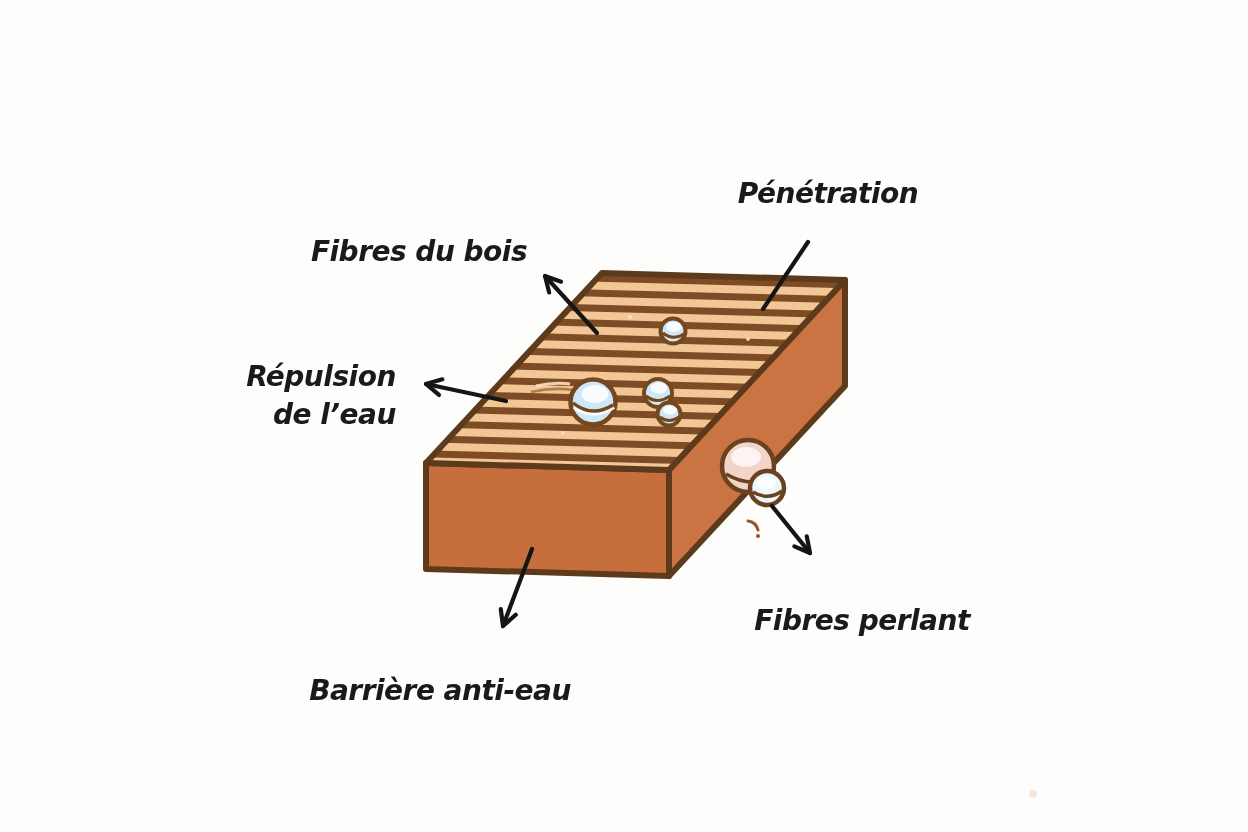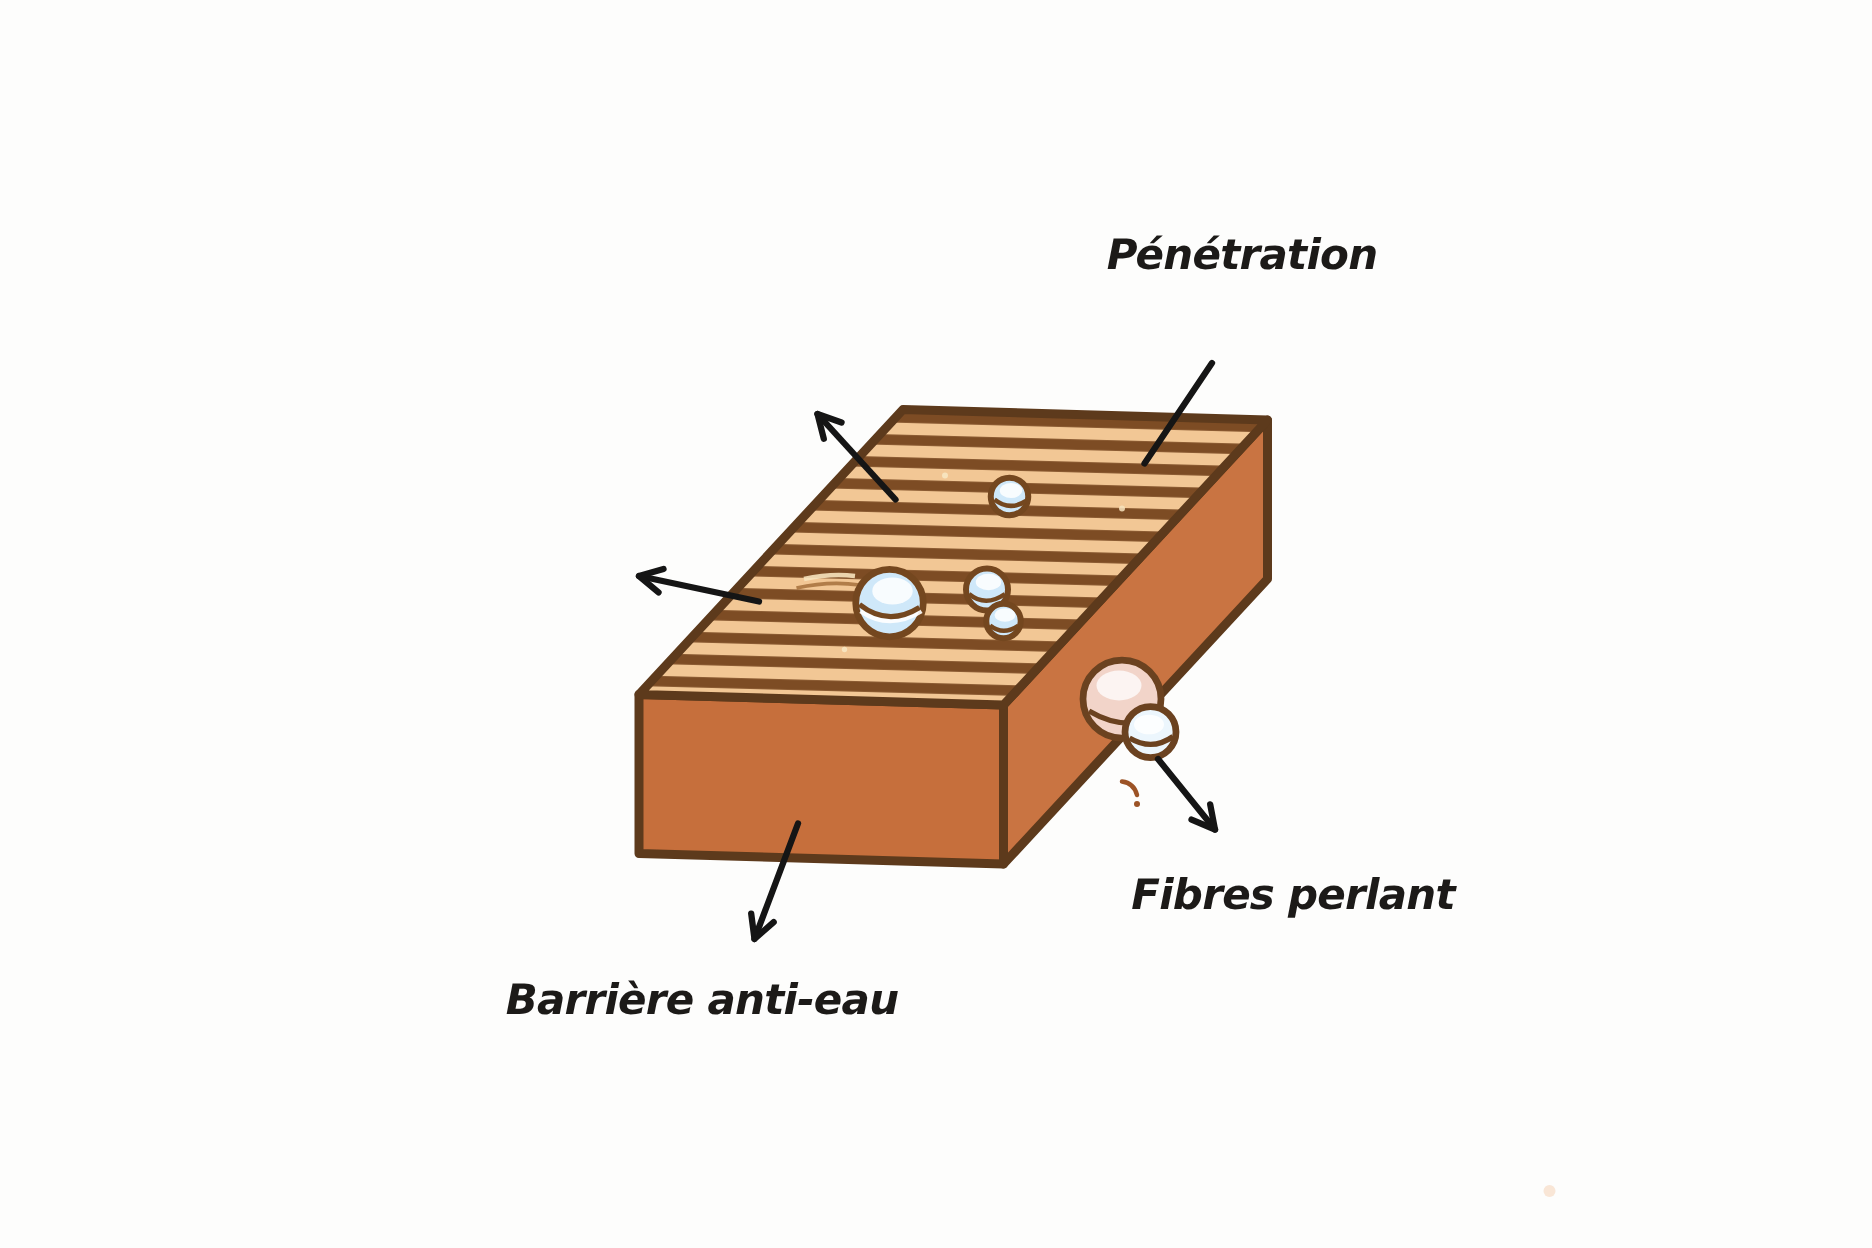--- a/index.html
+++ b/index.html
@@ -31,20 +31,21 @@
     position:absolute;
     transform:translateX(-50%);
     color:var(--text);
     font-weight:bold;
     font-style:italic;
     font-size:28px;
     letter-spacing:-0.5px;
     line-height:34px;
     text-align:right;
     white-space:nowrap;
+    margin-top:24px;
   }
   .label.two-line{line-height:38px;}
 </style>
 </head>
 <body>
 
 <div class="stage">
 
   <svg width="1248" height="832" viewBox="0 0 1248 832">
     <defs>
@@ -110,23 +111,28 @@
       <path d="M597,333 L545,276" marker-end="url(#ah)"></path>
       <path d="M506,401 L426,384" marker-end="url(#ah)"></path>
       <path d="M808,242 L763,309"></path>
       <path d="M532,549 L503,626" marker-end="url(#ah)"></path>
       <path d="M772,506 L810,553" marker-end="url(#ah)"></path>
     </g>
 
     <circle cx="1033" cy="794" r="4" fill="#f6dcc6" opacity="0.7"></circle>
   </svg>
 
+  <div class="label" style="left:419px;top:211px;">Fibres du bois</div>
 
   <div class="label two-line" style="left:828px;top:151px;">
     <div>Pénétration</div>
   </div>
 
+  <div class="label two-line" style="left:321px;top:334px;">
+    <div>Répulsion</div>
+    <div>de l’eau</div>
+  </div>
 
-  <div class="label" style="left:468px;top:650px;">Barrière anti-eau</div>
+  <div class="label" style="left:440px;top:650px;">Barrière anti-eau</div>
 
   <div class="label" style="left:862px;top:580px;">Fibres perlant</div>
 
 </div>
 
 </body></html>

